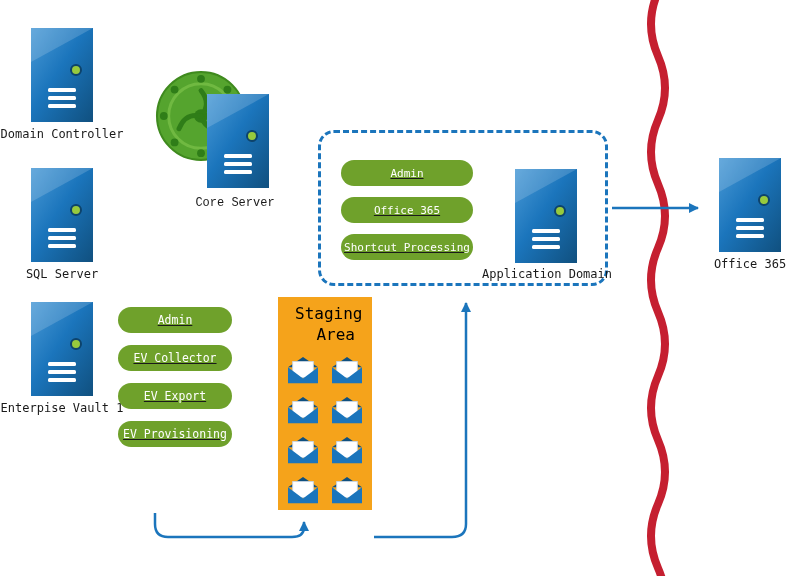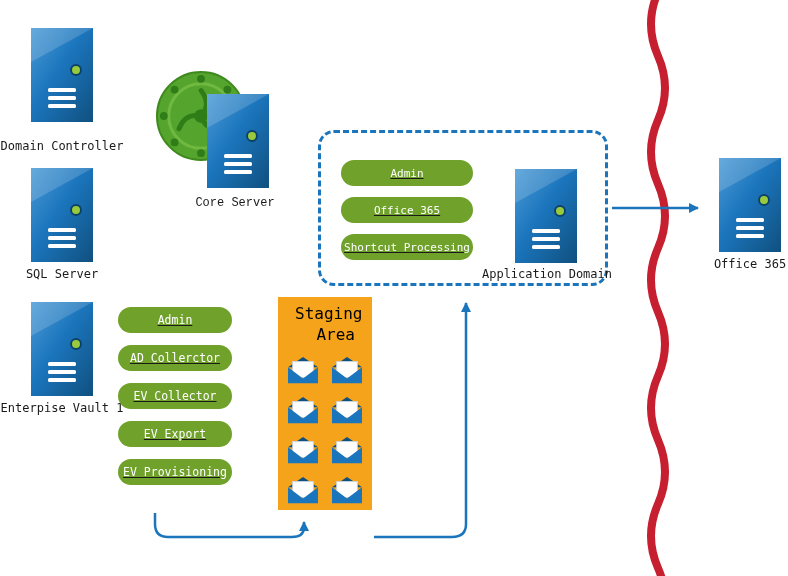--- a/index.html
+++ b/index.html
@@ -78,21 +78,21 @@
       <circle cx="47" cy="47" r="7" fill="#2f7d18"></circle>
       <path d="M47,47 Q58,35 47,21" fill="none" stroke="#2f7d18" stroke-width="5" stroke-linecap="round"></path>
       <path d="M47,47 Q58,35 47,21" fill="none" stroke="#2f7d18" stroke-width="5" stroke-linecap="round" transform="rotate(120 47 47)"></path>
       <path d="M47,47 Q58,35 47,21" fill="none" stroke="#2f7d18" stroke-width="5" stroke-linecap="round" transform="rotate(240 47 47)"></path>
     </symbol>
   </defs>
 </svg>
 
 <div id="canvas">
 
-  <div class="node" style="left:0px;top:28px;width:124px;gap:12px;">
+  <div class="node" style="left:0px;top:28px;width:124px;">
     <svg class="server-svg">
         <use href="#sym-server"></use>
       </svg>
     <div class="label">Domain Controller</div>
   </div>
 
   <div class="abs" style="left:150px;top:68px;width:130px;height:150px;font-family:Liberation Mono, monospace;">
     <svg class="abs" style="left:5px;top:2px;width:92px;height:92px;">
         <use href="#sym-core"></use>
       </svg>
@@ -111,21 +111,20 @@
 
   <div class="node" style="left:0px;top:302px;width:124px;justify-content:center;">
     <svg class="server-svg">
         <use href="#sym-server"></use>
       </svg>
     <div class="label">Enterpise Vault 1</div>
   </div>
 
   <div class="pill-col" style="left:118px;top:307px;">
     <div class="pill">Admin</div>
-    <div class="pill">AD Collerctor</div>
     <div class="pill">EV Collector</div>
     <div class="pill">EV Export</div>
     <div class="pill">EV Provisioning</div>
   </div>
 
   <div class="staging">
     <div class="staging-title">Staging Area</div>
     <div class="env-grid">
       <svg class="env">
           <use href="#sym-envelope"></use>

